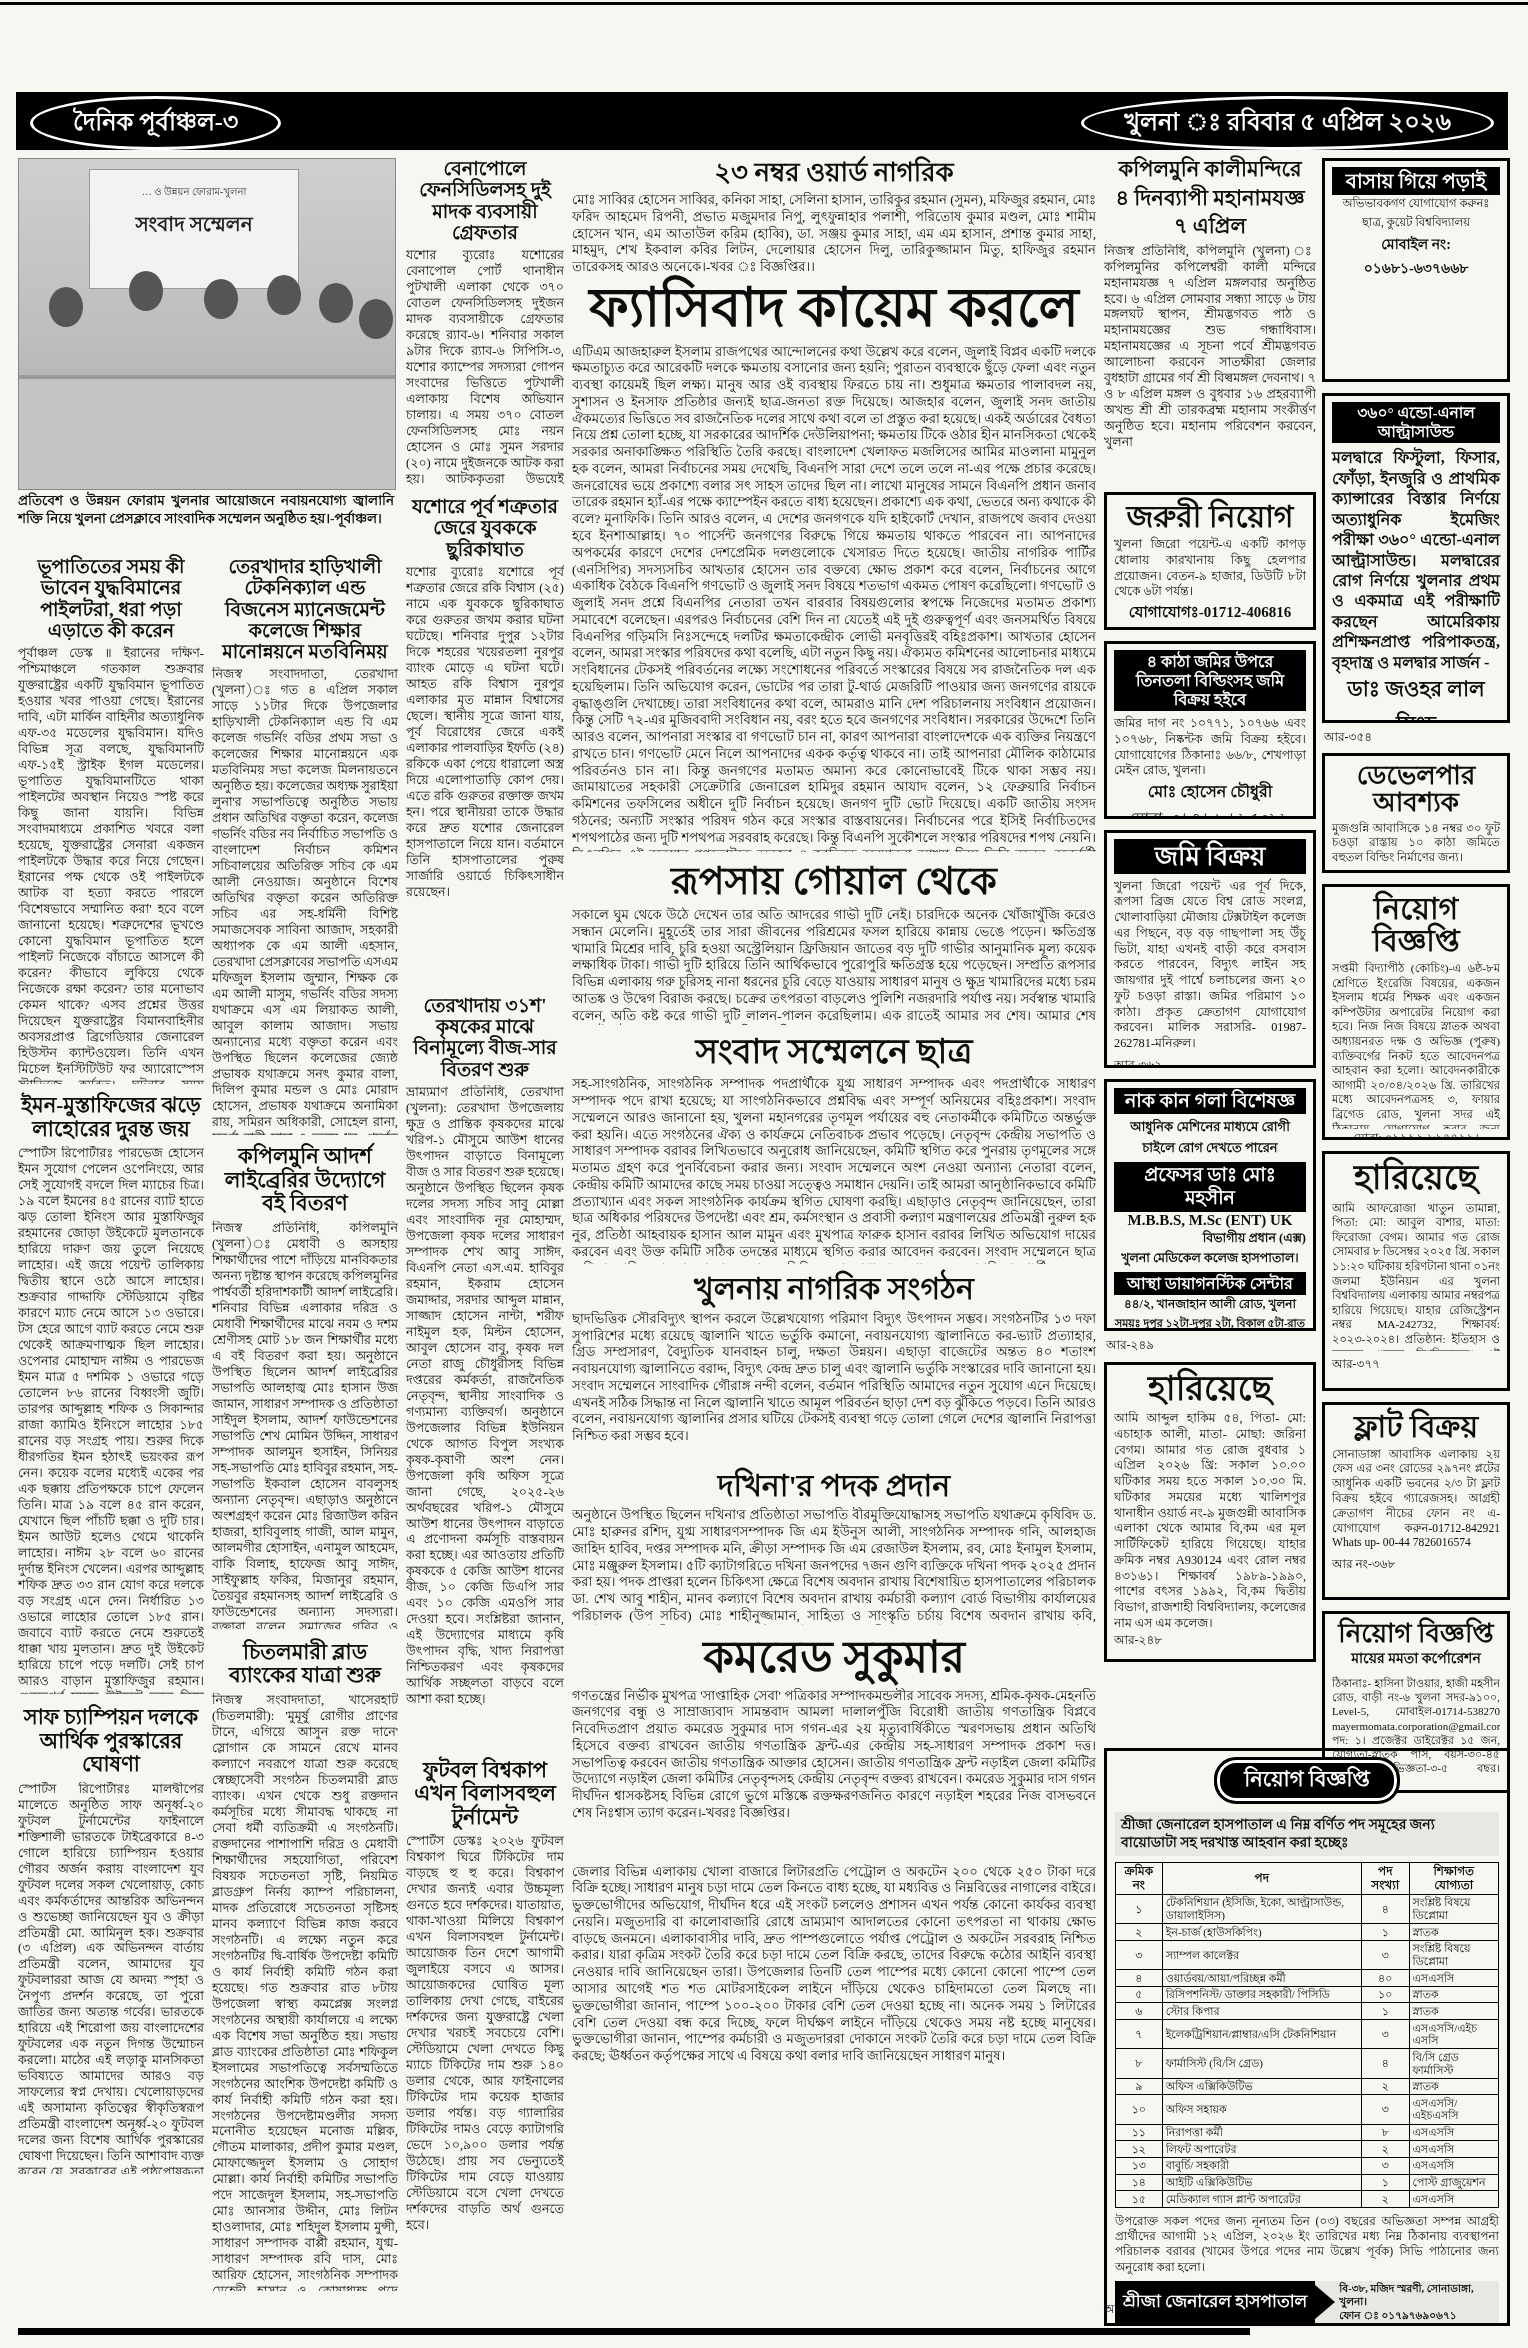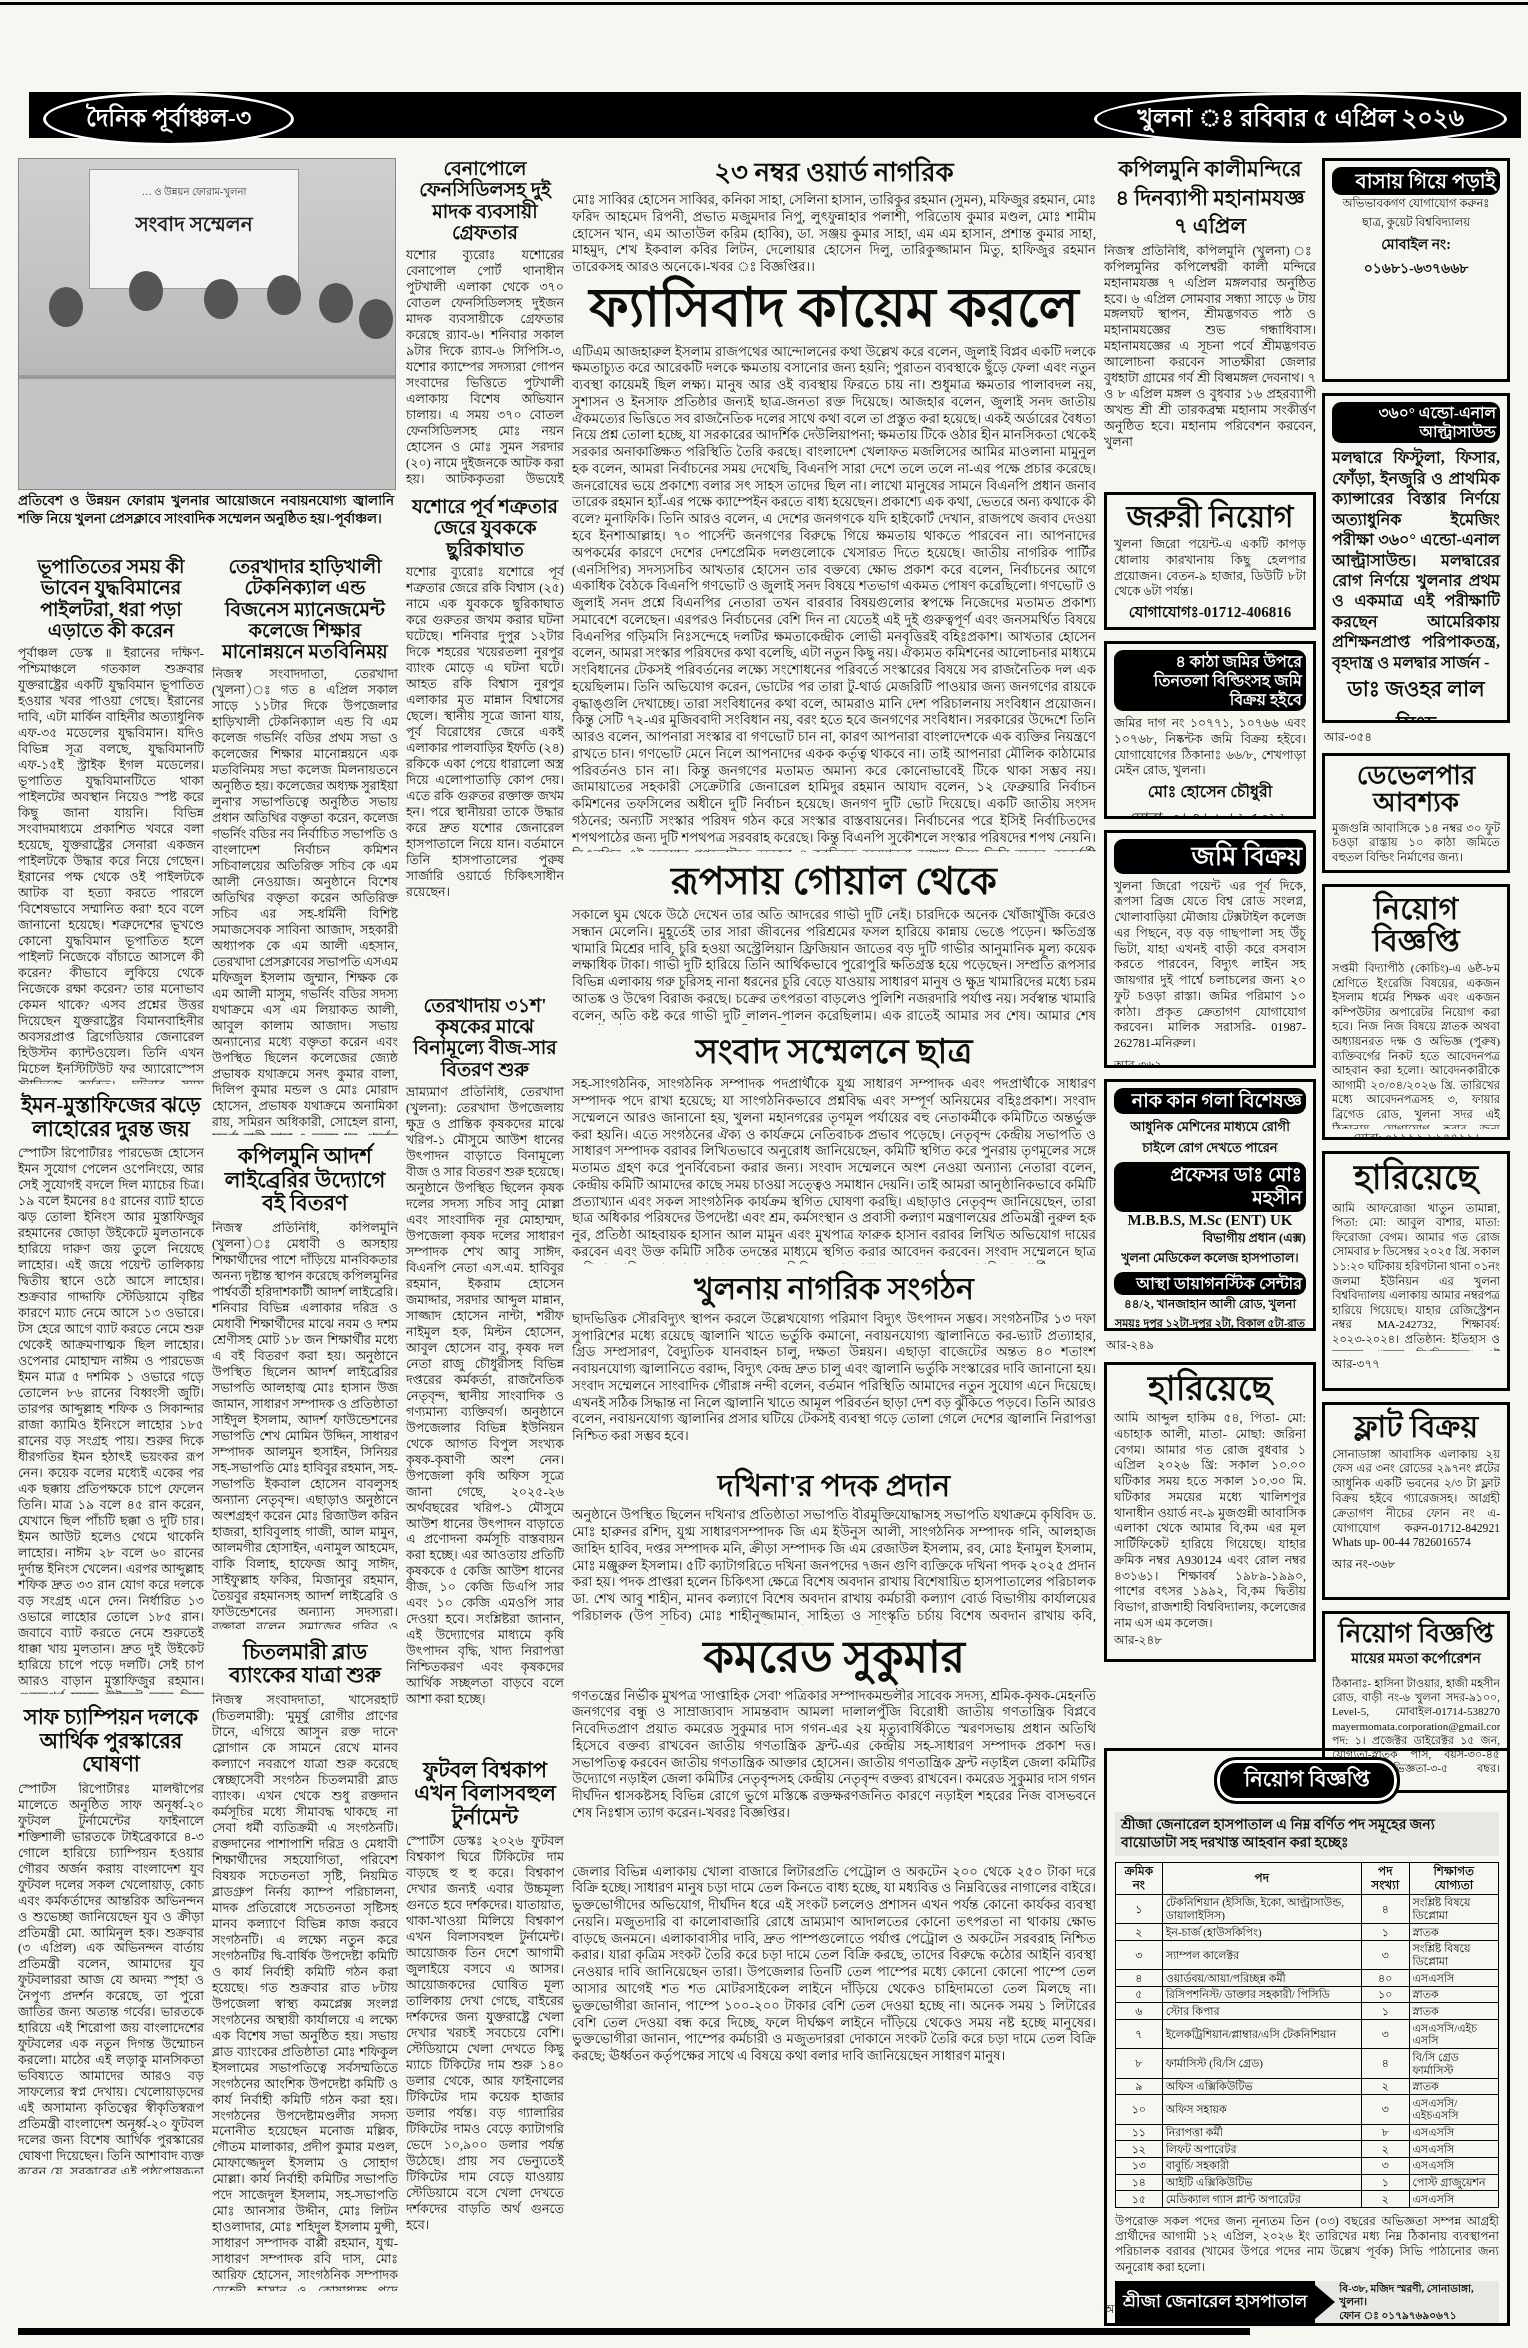--- a/index.html
+++ b/index.html
@@ -1,22 +1,22 @@
 <!DOCTYPE html>
 <html><head>
 <meta charset="utf-8">
 <style>
   html,body{margin:0;padding:0;background:#777;}
   #page{position:relative;width:1528px;height:2348px;background:#f8f6f1;color:#0d0d0d;
         font-family:"Liberation Serif","DejaVu Serif",serif;overflow:hidden;}
   .abs{position:absolute;}
   
   #topline{position:absolute;left:0;top:2px;width:1528px;height:3px;background:#000;}
-  #masthead{position:absolute;left:29px;top:92px;width:1492px;height:46px;background:#000;
-            display:flex;align-items:flex-start;justify-content:space-between;padding:0 14px;box-sizing:border-box;}
+  #masthead{position:absolute;left:16px;top:92px;width:1492px;height:58px;background:#000;
+            display:flex;align-items:flex-end;justify-content:space-between;padding:0 14px;box-sizing:border-box;}
   .lens{border:3px solid #fff;border-radius:50%;color:#fff;font-weight:bold;font-size:24px;
         padding:4px 40px;white-space:nowrap;background:#000;}
   
   #photo{position:absolute;left:18px;top:158px;width:376px;height:330px;
          background:linear-gradient(180deg,#cfcfcf 0%,#bdbdbd 55%,#a8a8a8 100%);
          border:1px solid #888;overflow:hidden;}
   #photo .banner{position:absolute;left:70px;top:10px;width:210px;height:120px;background:#f2f2f2;
          border:1px solid #999;text-align:center;padding-top:14px;box-sizing:border-box;color:#333;}
   #photo .banner .t1{font-size:10px;}
   #photo .banner .t2{font-size:20px;font-weight:bold;margin-top:8px;color:#222;}
@@ -24,21 +24,21 @@
   .head-dot{position:absolute;width:34px;height:40px;border-radius:50%;background:#555;}
   #caption{position:absolute;left:18px;top:492px;width:376px;font-weight:bold;font-size:13.5px;line-height:1.3;text-align:justify;}
   
   .art .h{font-weight:bold;text-align:center;line-height:1.12;margin:0 0 5px 0;}
   .art .b{font-size:12.6px;line-height:1.27;text-align:justify;overflow:hidden;word-break:break-word;} .h19{font-size:19px;} .h21{font-size:21px;} .h26{font-size:26px;}
   .h30{font-size:30px;} .h34{font-size:34px;} .h38{font-size:38px;} .h44{font-size:44px;}
   .h54{font-size:54px;} .h64{font-size:64px;}
   .b13{font-size:13.2px !important;}
   
   .ad{border:3px solid #000;padding:6px 7px;margin-bottom:11px;box-sizing:border-box;background:#f8f6f1;overflow:hidden;}
-  .ad .inv{background:#000;color:#fff;text-align:right;font-weight:bold;padding:2px 4px;line-height:1.2;border-radius:9px;}
+  .ad .inv{background:#000;color:#fff;text-align:center;font-weight:bold;padding:2px 4px;line-height:1.2;}
   .ad .big{font-weight:bold;text-align:center;line-height:1.05;}
   .ad .body{font-size:12.3px;line-height:1.28;text-align:justify;margin-top:5px;}
   .ad .ctr{text-align:center;}
   .ad .ref{font-size:12px;margin-top:4px;}
   .pill{display:inline-block;background:#000;color:#fff;border-radius:12px;font-size:11px;padding:1px 12px;}
   
   #jobbox{position:absolute;left:1104px;top:1748px;width:406px;height:578px;border:3px solid #000;
           padding:6px 8px;box-sizing:border-box;overflow:hidden;}
   #jobbox .pillhead{display:block;margin:0 auto;width:180px;text-align:center;border:3px solid #000;
           border-radius:22px;background:#000;color:#fff;font-weight:bold;font-size:21px;padding:3px 0;box-shadow:0 0 0 3px #fff inset;}

